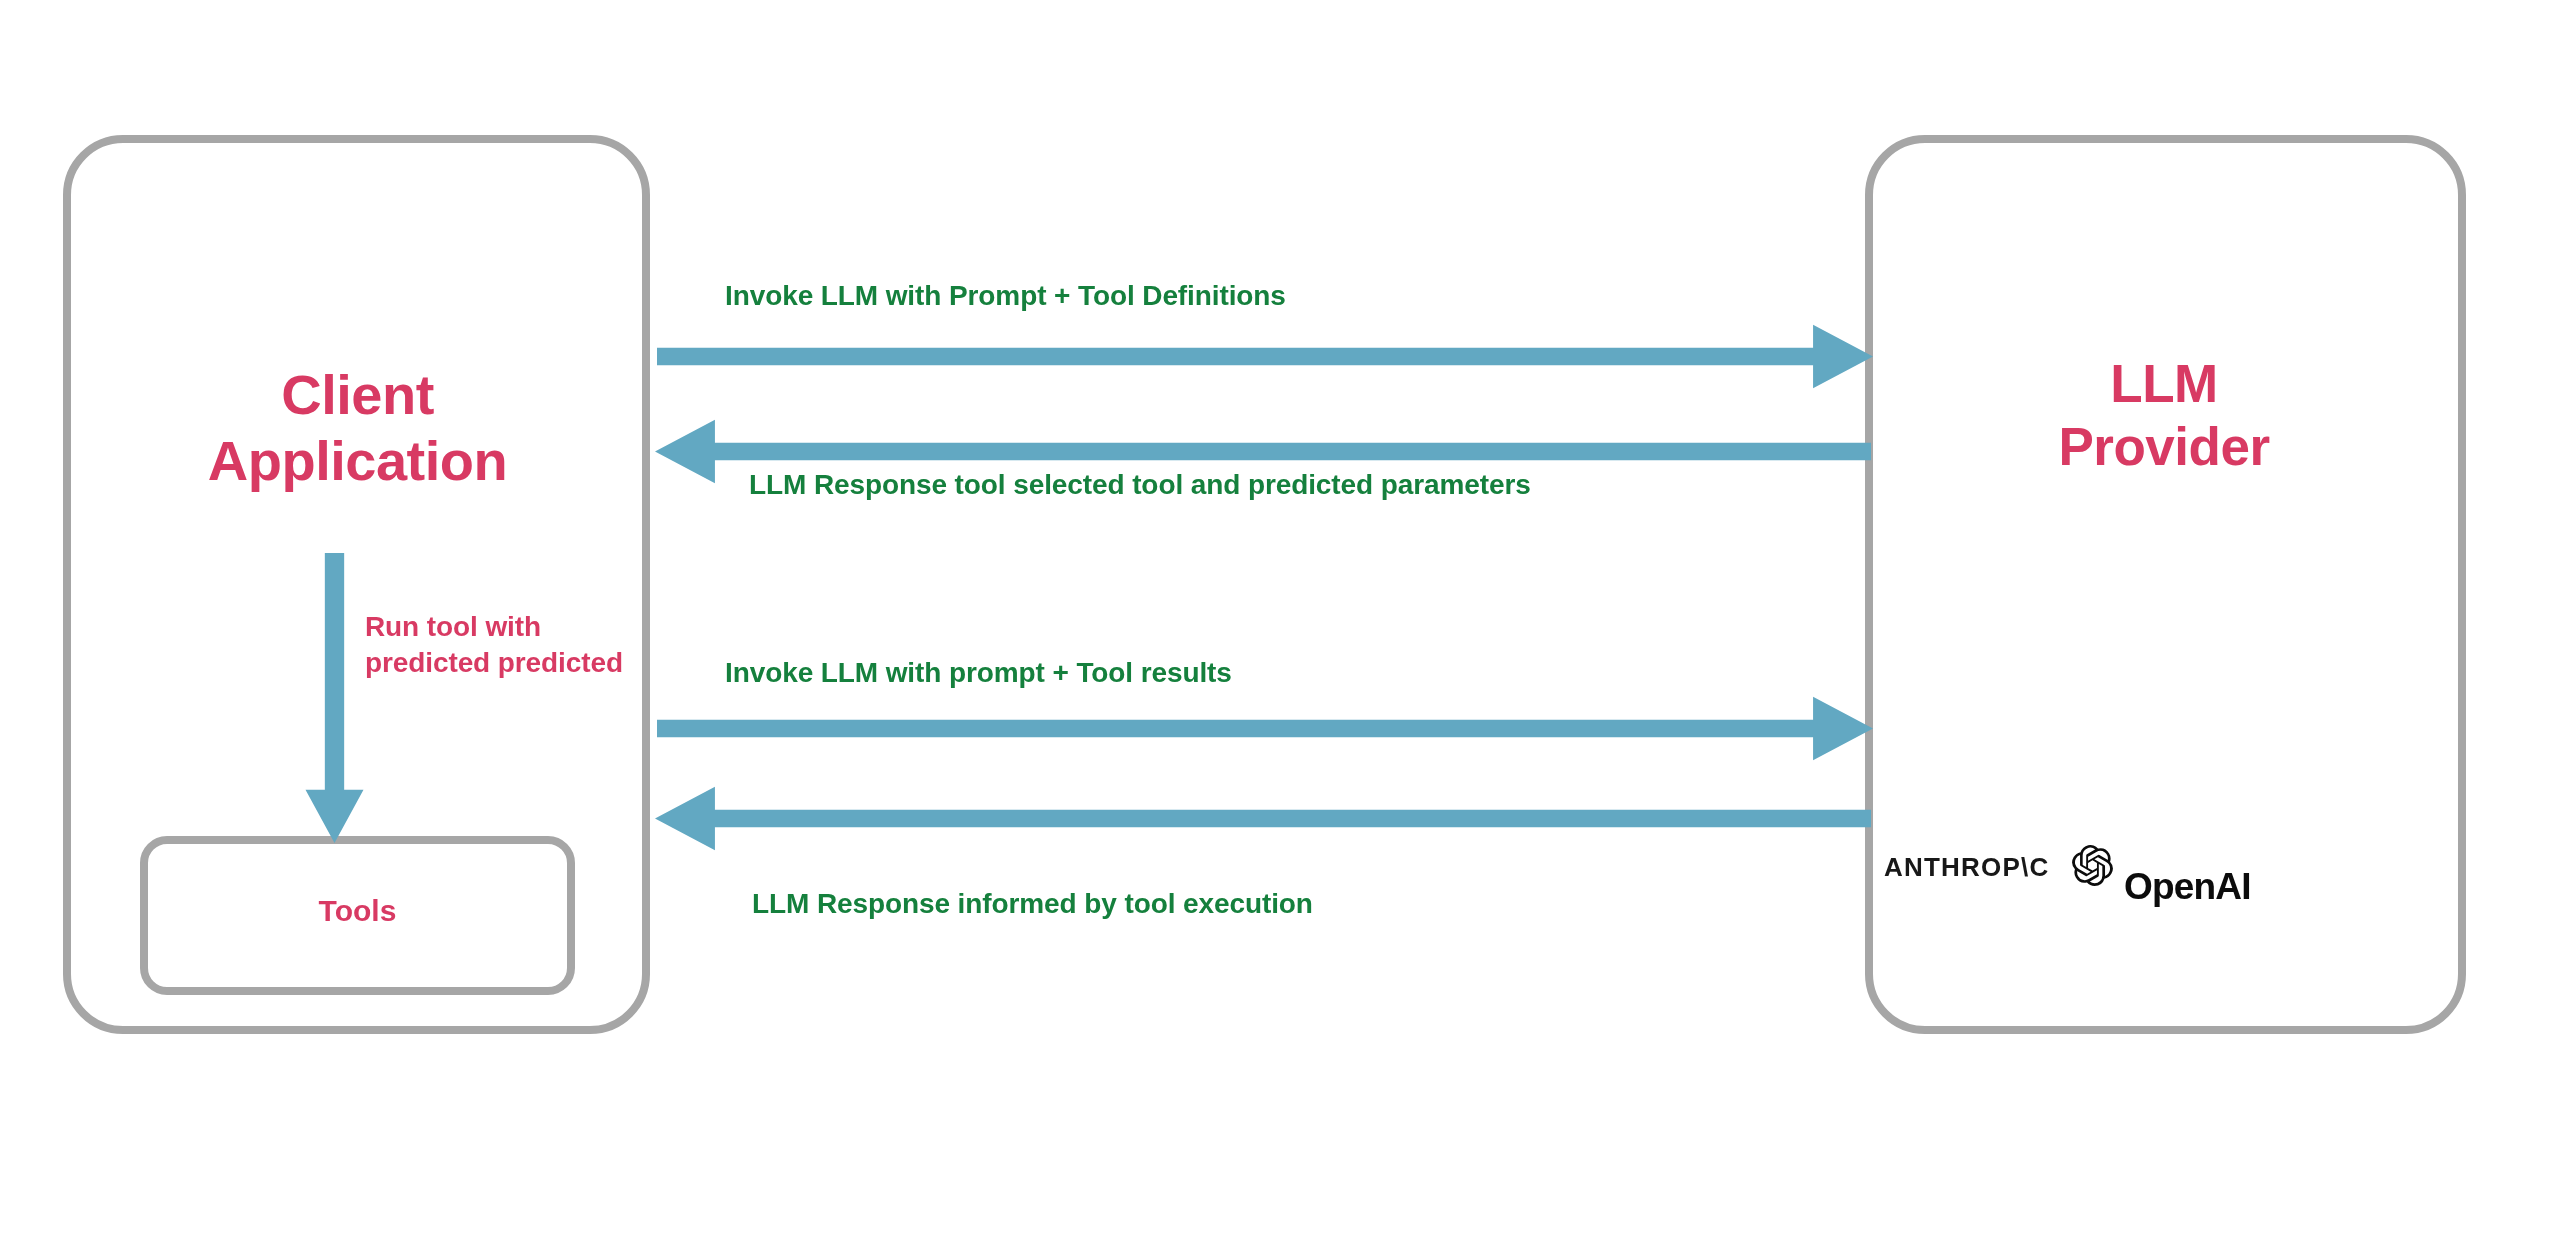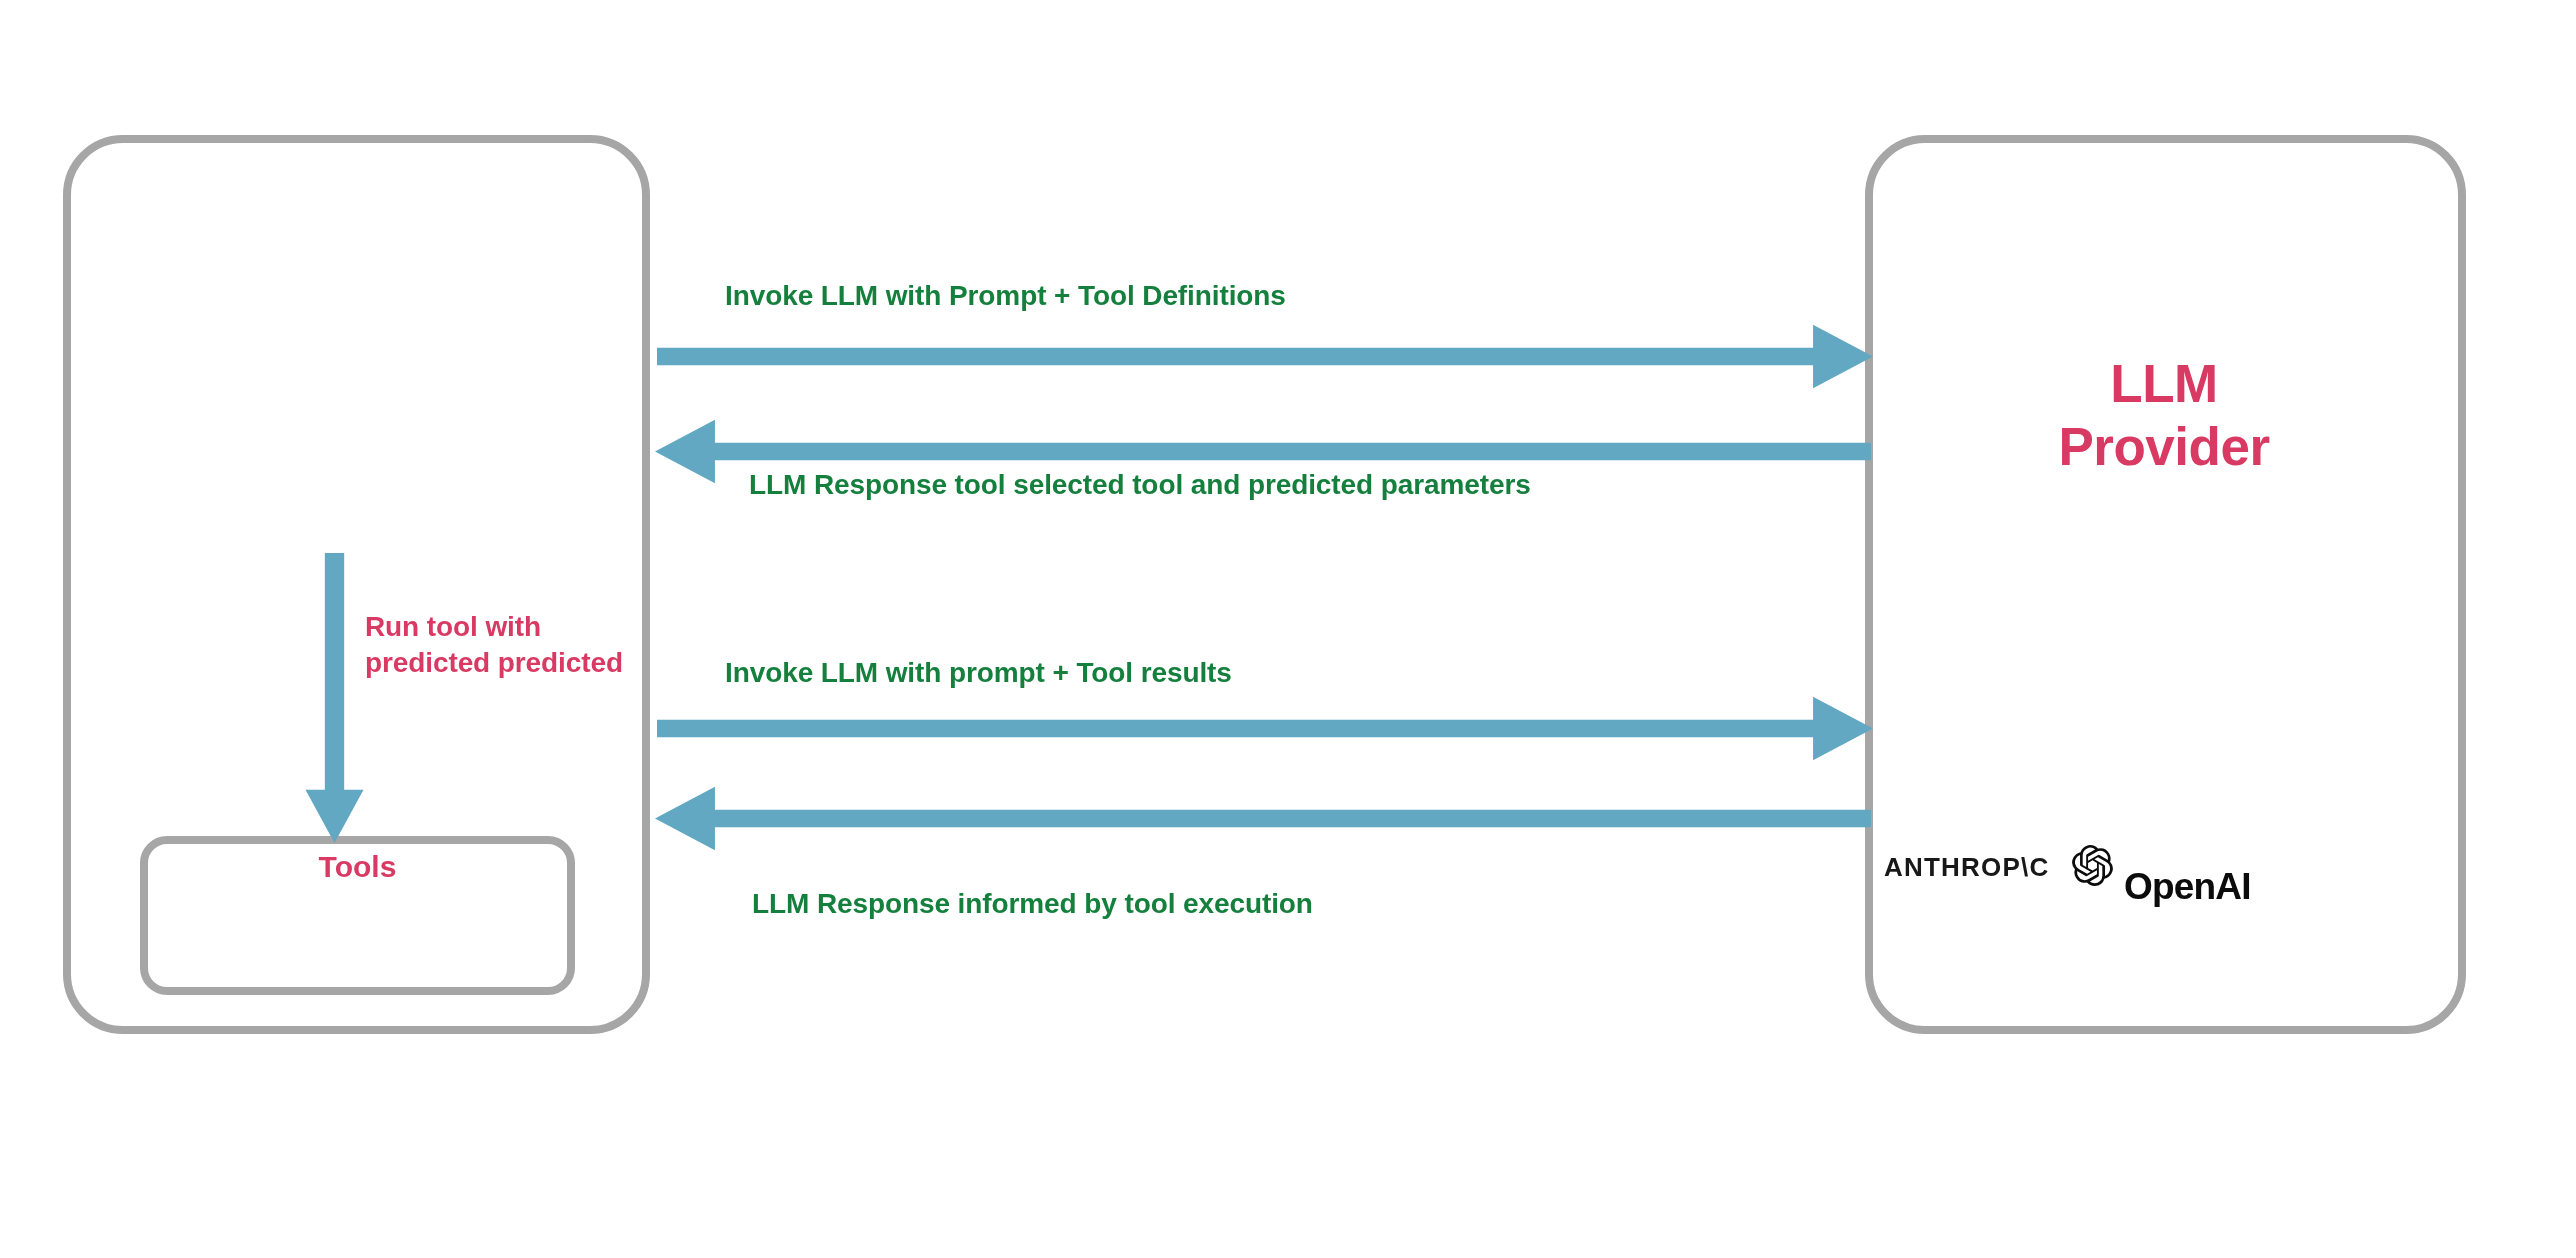--- a/index.html
+++ b/index.html
@@ -65,21 +65,21 @@
   }
   #provider-title {
     left: 1884px;
     top: 353px;
     width: 560px;
     font-size: 53px;
   }
   #tools-title {
     position: absolute;
     left: 140px;
-    top: 850px;
+    top: 894px;
     width: 435px;
     text-align: center;
     color: #d83a63;
     font-size: 30px;
     font-weight: 600;
   }
 
   
   #vendor-logos {
     position: absolute;
@@ -157,20 +157,22 @@
     line-height: 1.28;
     letter-spacing: -0.1px;
   }
 </style>
 </head>
 <body>
 
 <div id="stage">
 
   <div id="client-box" class="node-box"></div>
+  <div id="client-title" class="node-title">Client
+Application</div>
 
   <div id="tools-box" class="node-box"></div>
   <div id="tools-title">Tools</div>
 
   <div id="provider-box" class="node-box"></div>
   <div id="provider-title" class="node-title">LLM
 Provider</div>
 
   <div id="vendor-logos">
     <div id="anthropic-wordmark">ANTHROP\C</div>

